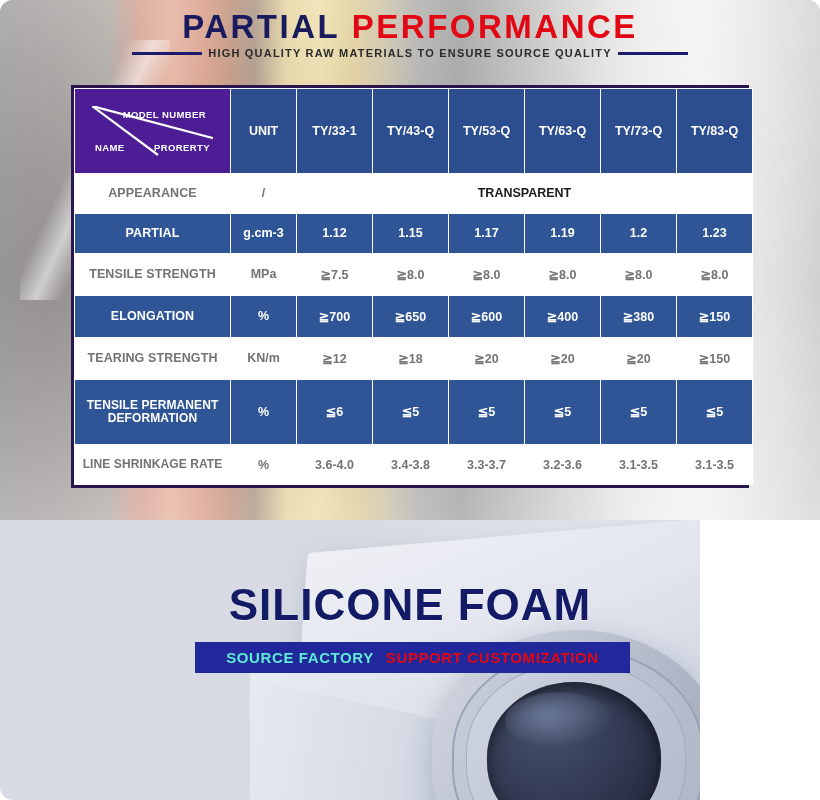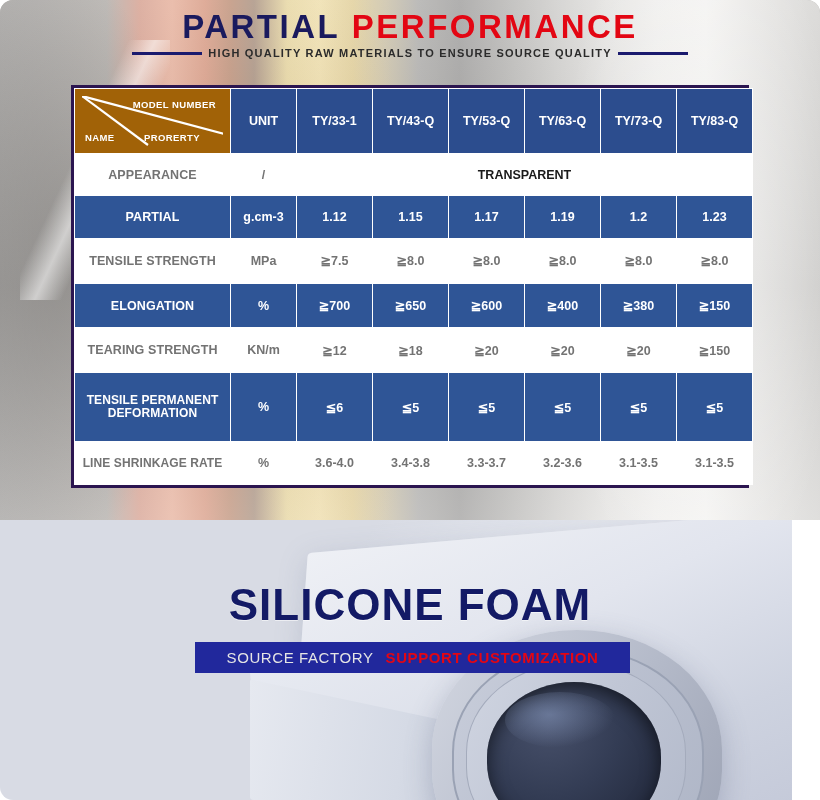--- a/index.html
+++ b/index.html
@@ -83,38 +83,38 @@
   col.c-mod{width:76px;}
 
   .row-blue td{background:#2f5596;color:#ffffff;border-color:#ffffff;}
   .row-white td{background:#ffffff;color:#737373;border-color:#cfcfcf;}
   .row-white td{border:1px solid #d3d3d3;}
   .row-blue td{border:1px solid #ffffff;}
 
   
   .hdr td{background:#2c4d8e;color:#ffffff;border:1px solid #ffffff;
           font-size:12.5px;font-weight:bold;height:50px;}
-  .hdr td.corner{padding:7px;position:relative;background:#a16207;}
+  .hdr td.corner{padding:17px;position:relative;background:#4c1d95;}
 
   .corner-box{position:relative;width:100%;height:50px;overflow:hidden;}
   .corner-box svg{position:absolute;left:0;top:0;}
   .corner-lbl{position:absolute;font-size:9.5px;font-weight:bold;color:#ffffff;letter-spacing:.4px;white-space:nowrap;}
   .lbl-model{right:7px;top:3px;}
   .lbl-name{left:3px;bottom:3px;}
   .lbl-prop{left:62px;bottom:3px;}
 
   td.name-cell{font-size:12.5px;letter-spacing:.1px;}
   td.name-cell.two-line{font-size:12px;line-height:13px;}
   td.unit-cell{font-size:12px;font-weight:bold;}
   td.val-cell{font-size:12.5px;font-weight:bold;}
   td.span-cell{font-size:13px;font-weight:normal;color:#1a1a1a;background:#ffffff;border:1px solid #d3d3d3;}
 
   
   .bottom-section{
-    position:absolute;left:0;top:520px;width:792px;height:280px;overflow:hidden;
+    position:absolute;left:0;top:520px;width:700px;height:280px;overflow:hidden;
     background:#ffffff;
   }
   .photo-bg{
     position:absolute;inset:0;
     background:
       radial-gradient(ellipse 360px 240px at 690px 120px, #f4f5f8 0%, #e7e9ef 40%, #dfe2ea 70%, #d8dbe4 100%),
       linear-gradient(180deg,#ffffff 0%,#fdfdfe 40%,#fbfbfd 100%);
   }
   
   .sheet{
@@ -171,21 +171,21 @@
     position:absolute;left:0;top:60px;width:820px;text-align:center;
     font-size:44px;font-weight:bold;letter-spacing:1px;color:#131a66;
     text-shadow:0 1px 0 rgba(255,255,255,.55);
     white-space:nowrap;
   }
   .foam-banner{
     position:absolute;left:195px;top:122px;width:435px;height:31px;
     background:#21289c;
     display:flex;align-items:center;justify-content:center;gap:12px;
   }
-  .bn-white{color:#e5e5e5;font-size:15px;font-weight:normal;letter-spacing:.6px;white-space:nowrap;}
+  .bn-white{color:#5eead4;font-size:15px;font-weight:bold;letter-spacing:.6px;white-space:nowrap;}
   .bn-red{color:#e30613;font-size:15px;font-weight:bold;letter-spacing:.6px;white-space:nowrap;}
 </style>
 </head>
 <body>
 
 <div class="page">
 
   <div class="top-section">
     <div class="top-bg"></div>
     <div class="top-bg-2"></div>

